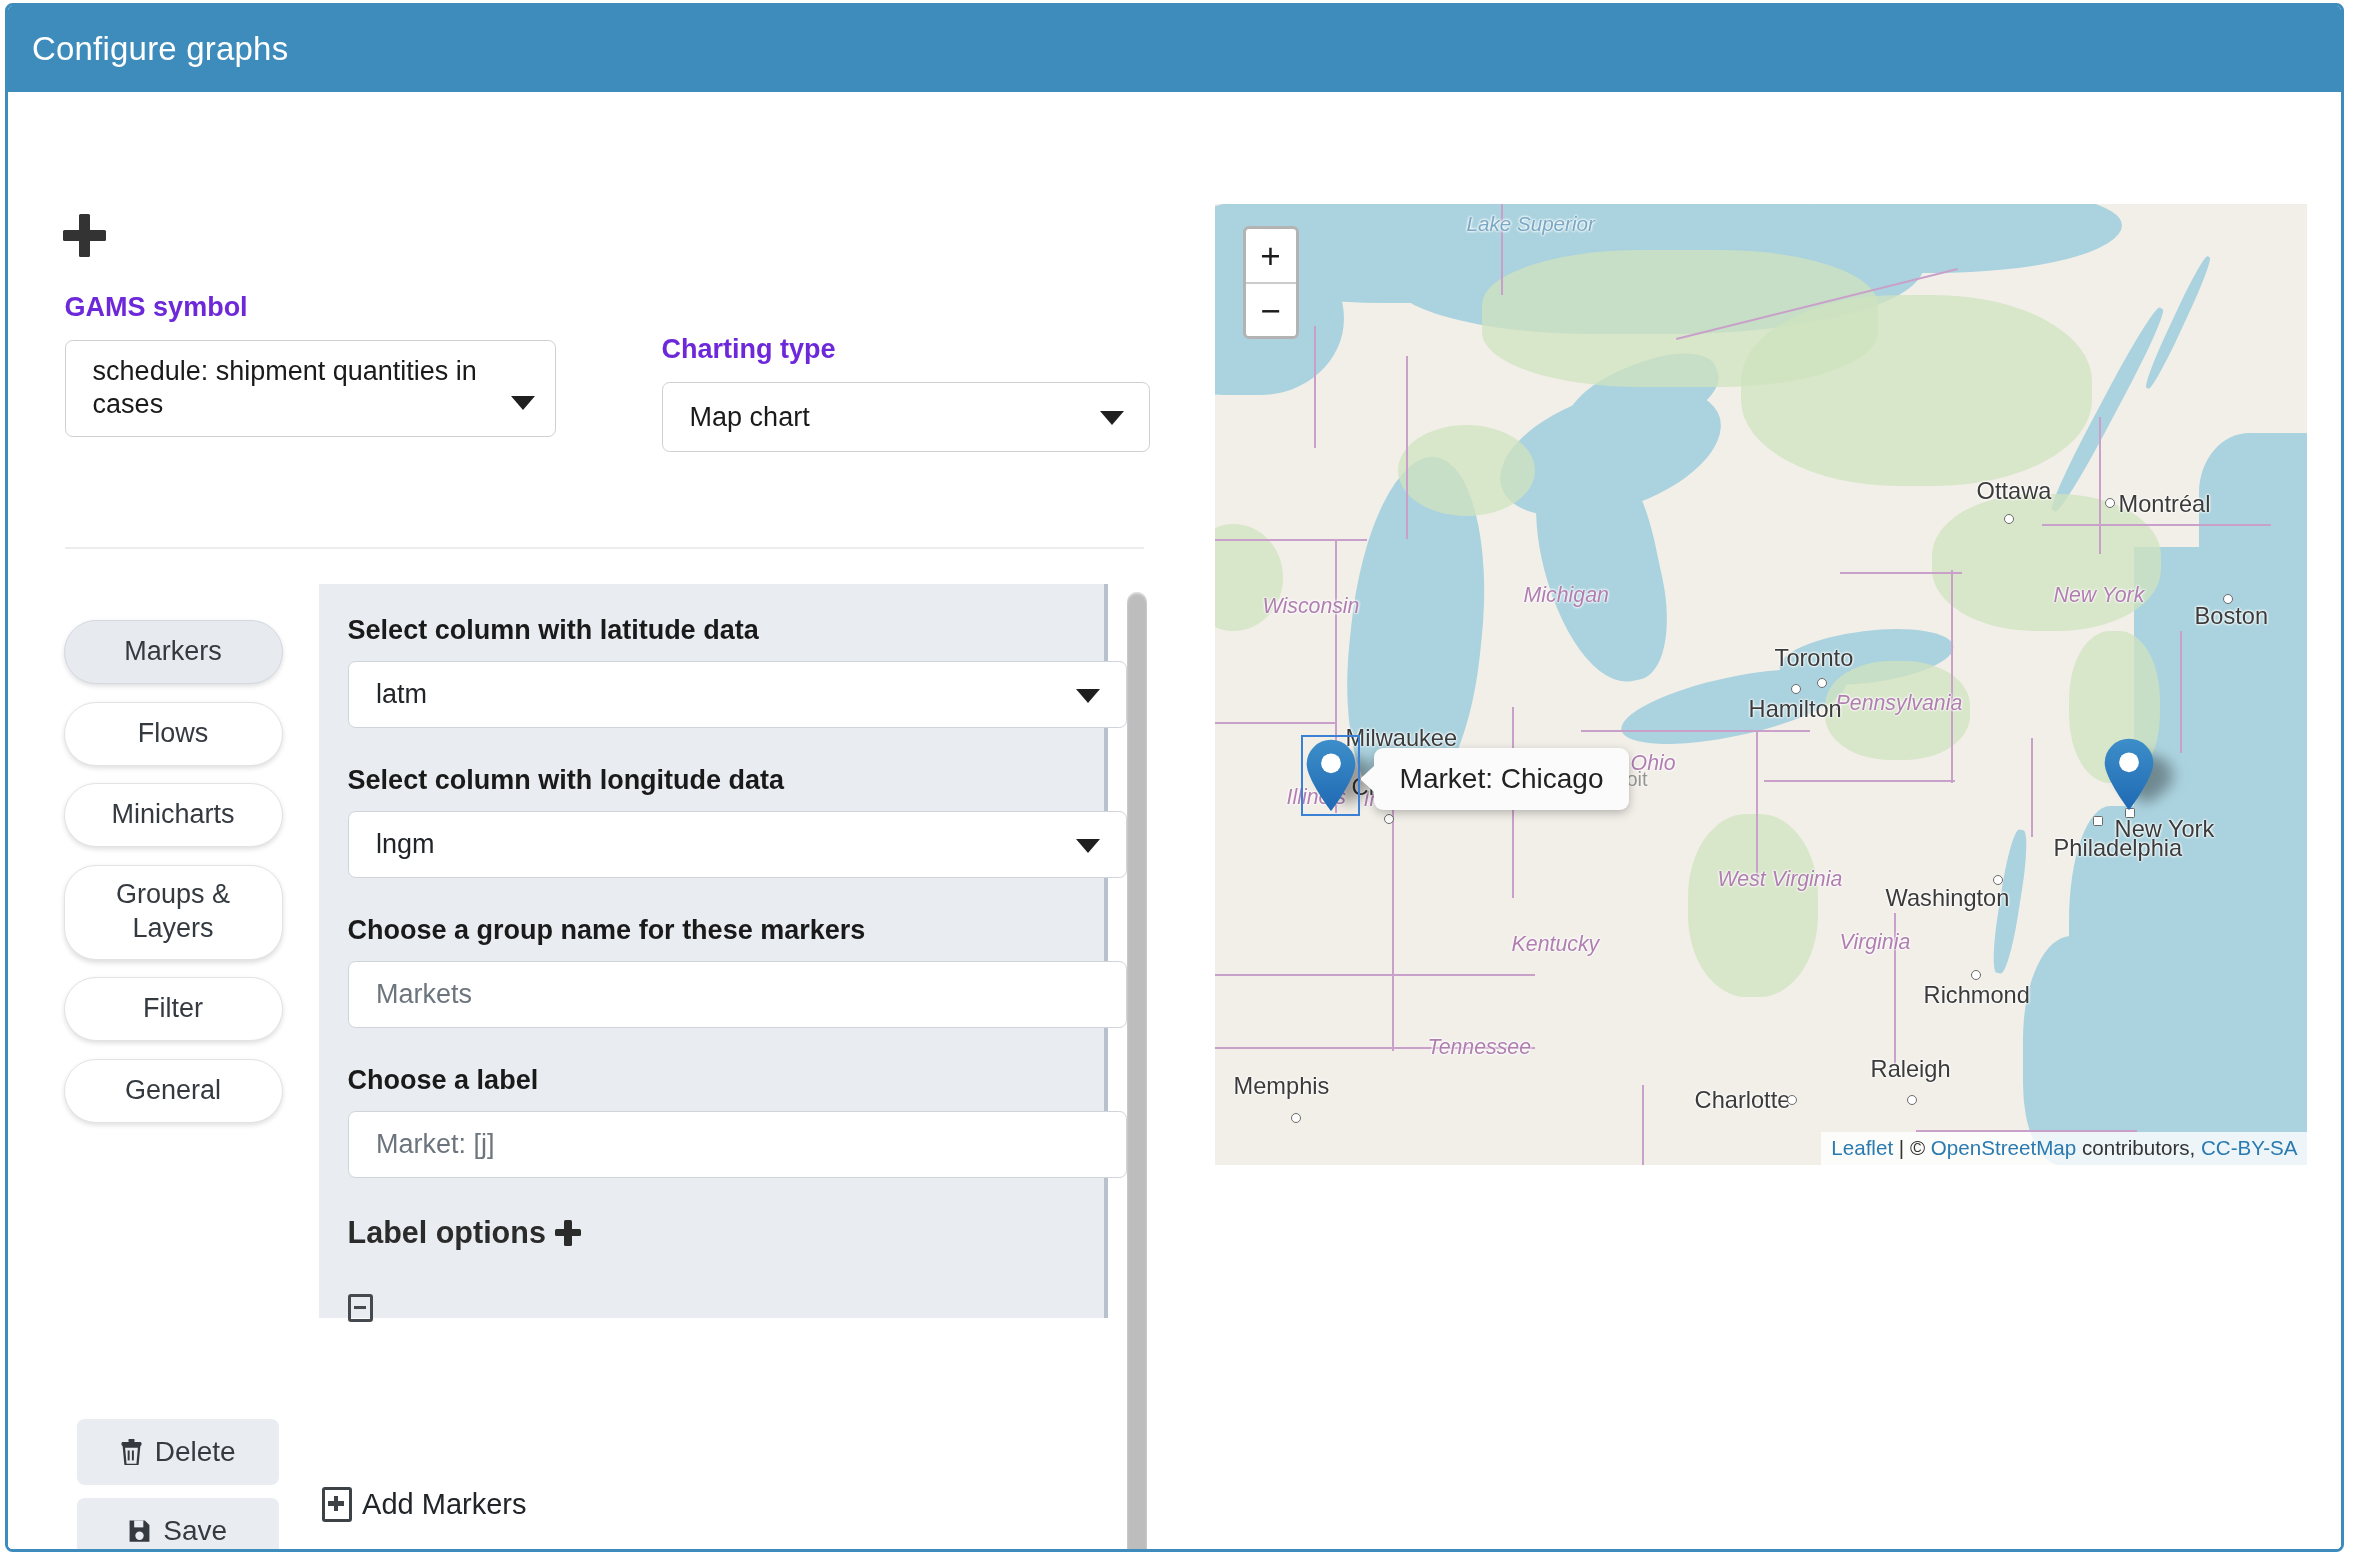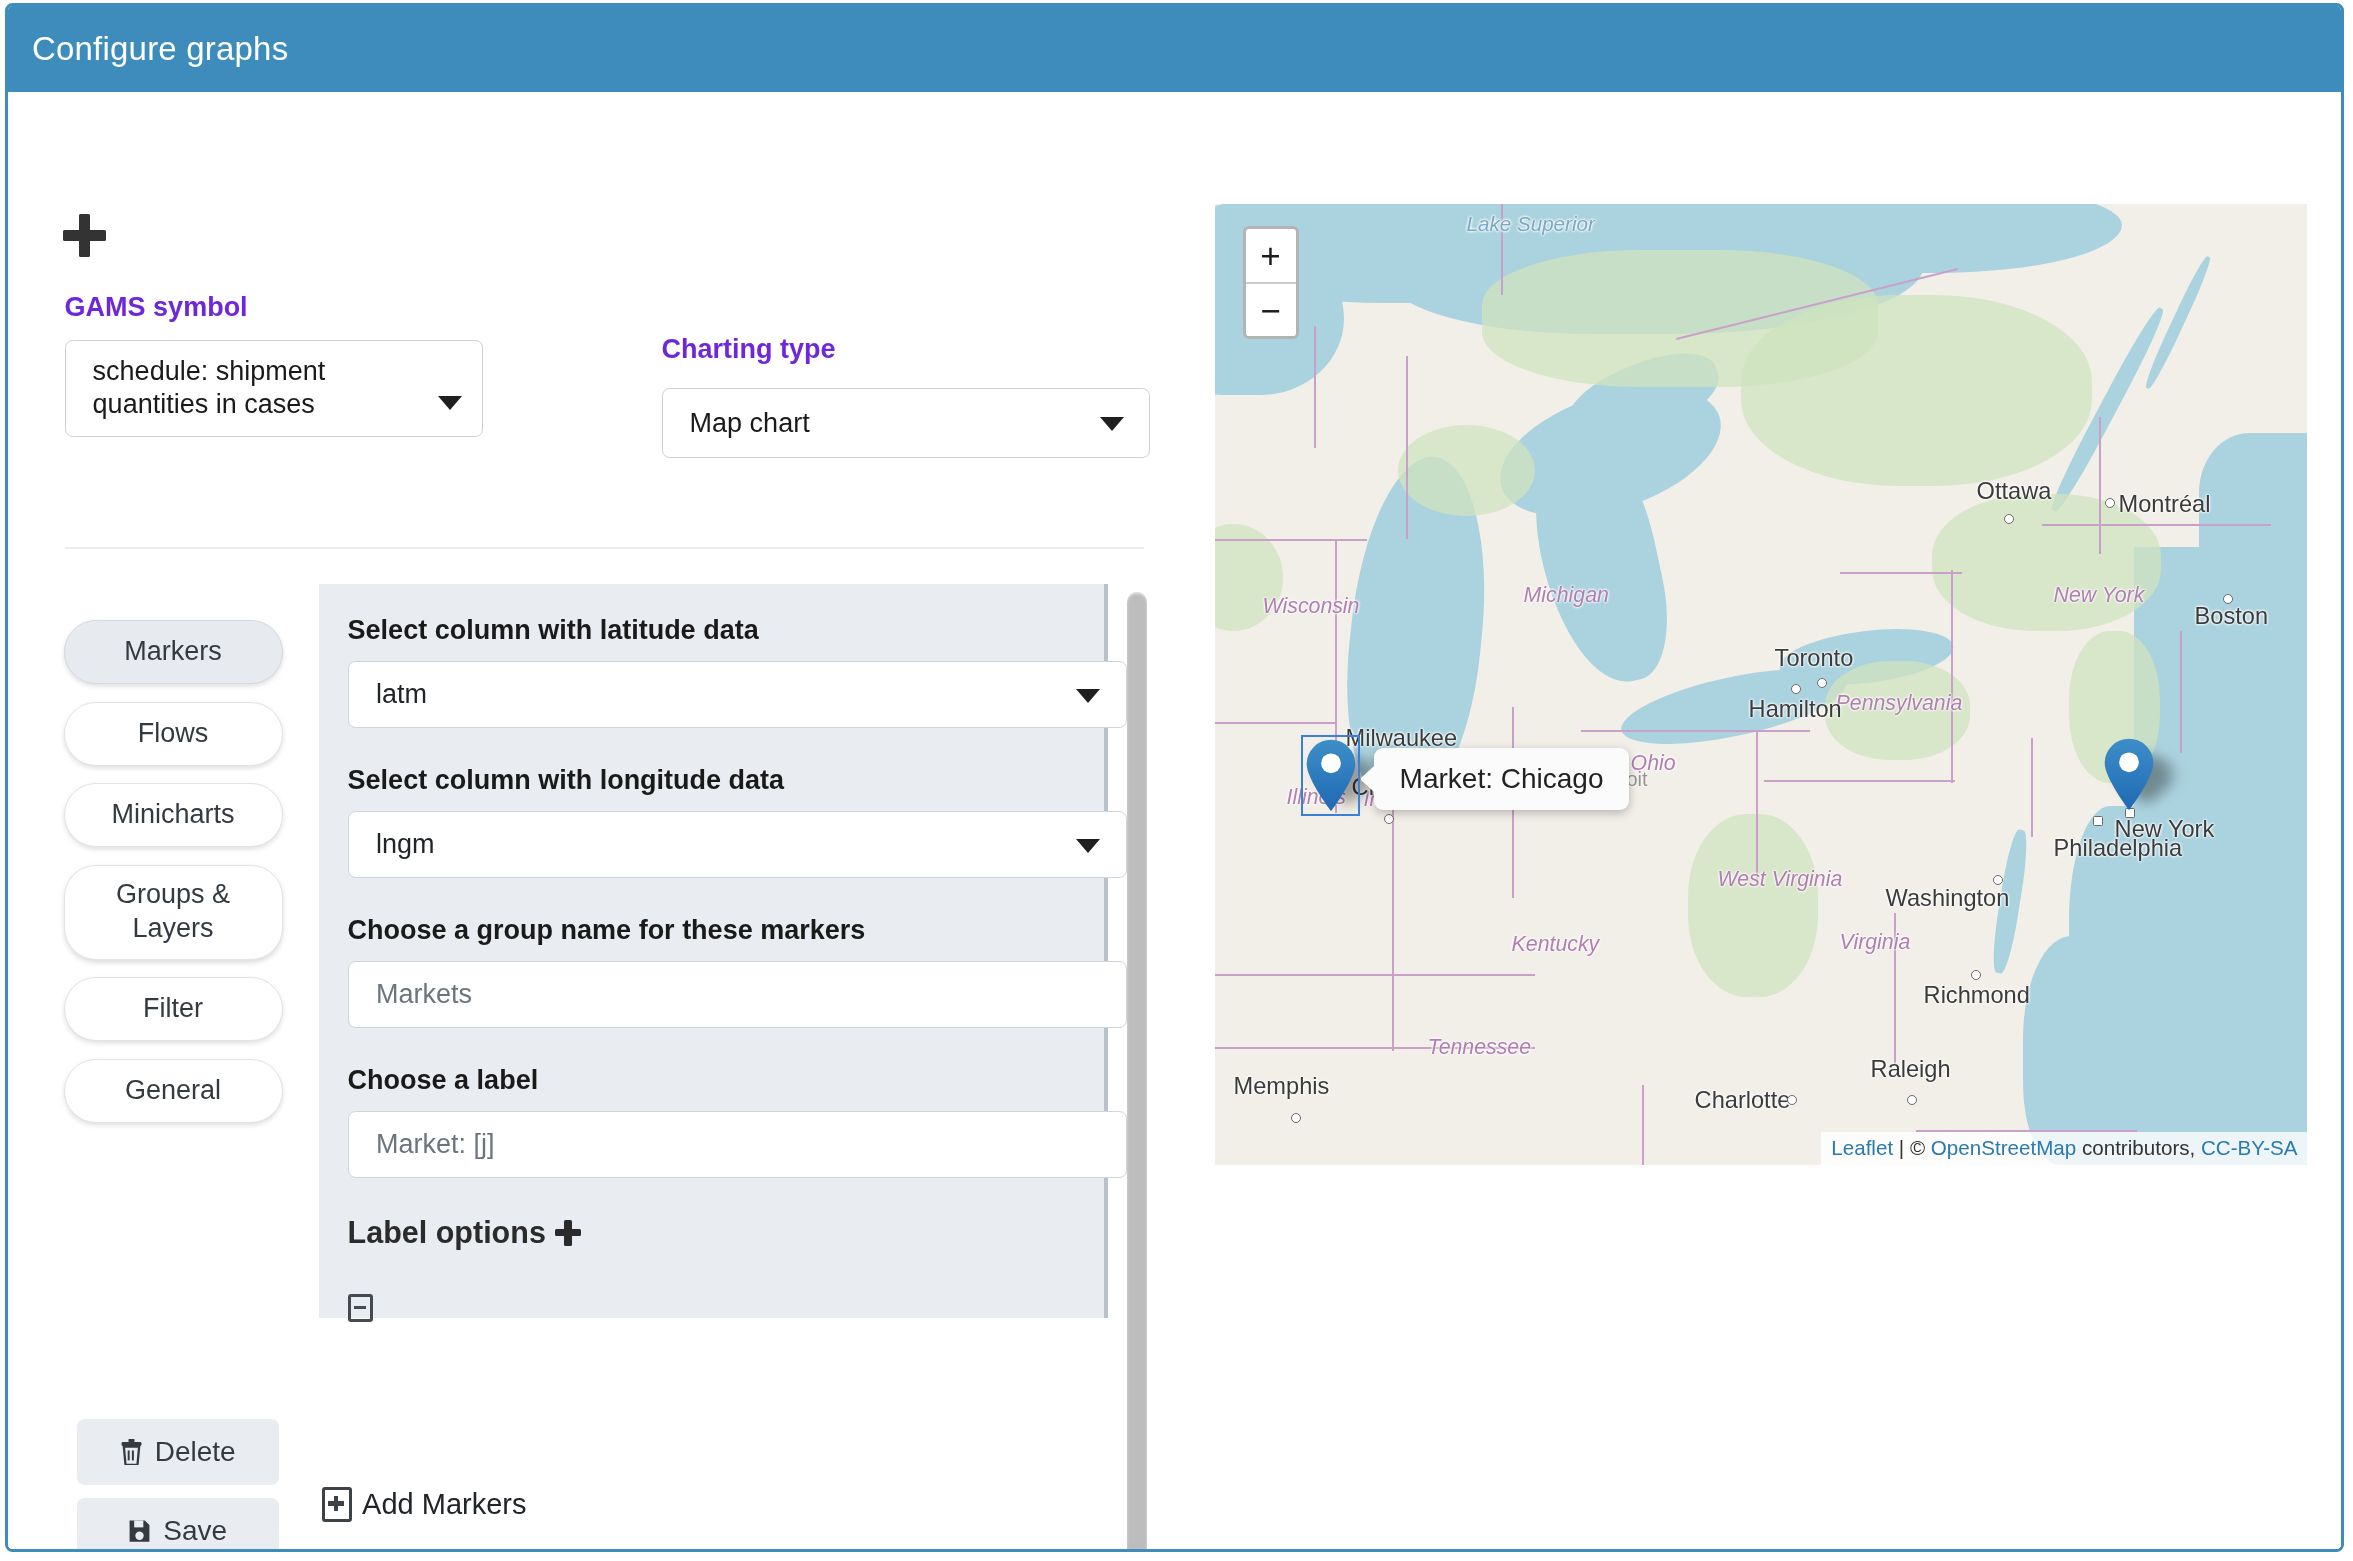--- a/index.html
+++ b/index.html
@@ -77,21 +77,21 @@
     font-weight: bold;
     color: #6d28d9;
   }
   .gams-block {
     position: absolute;
     left: 57px;
     top: 200px;
   }
   .gams-select {
     margin-top: 17px;
-    width: 418px;
+    width: 491px;
     min-height: 93px;
     border: 1.5px solid #cfcfcf;
     border-radius: 7.6px;
     background: #ffffff;
     box-sizing: border-box;
     padding: 13.7px 46px 13.7px 27px;
     position: relative;
     display: flex;
     align-items: flex-start;
   }
@@ -108,21 +108,21 @@
     border-top: 14.5px solid #1f1f1f;
   }
   .gams-select .caret { right: 20px; top: 55px; }
 
   .charting-block {
     position: absolute;
     left: 654px;
     top: 242px;
   }
   .charting-select {
-    margin-top: 23px;
+    margin-top: 17px;
     width: 488px;
     height: 70px;
     border: 1.5px solid #cfcfcf;
     border-radius: 7.6px;
     background: #ffffff;
     box-sizing: border-box;
     padding: 0 46px 0 27px;
     position: relative;
     display: flex;
     align-items: center;

